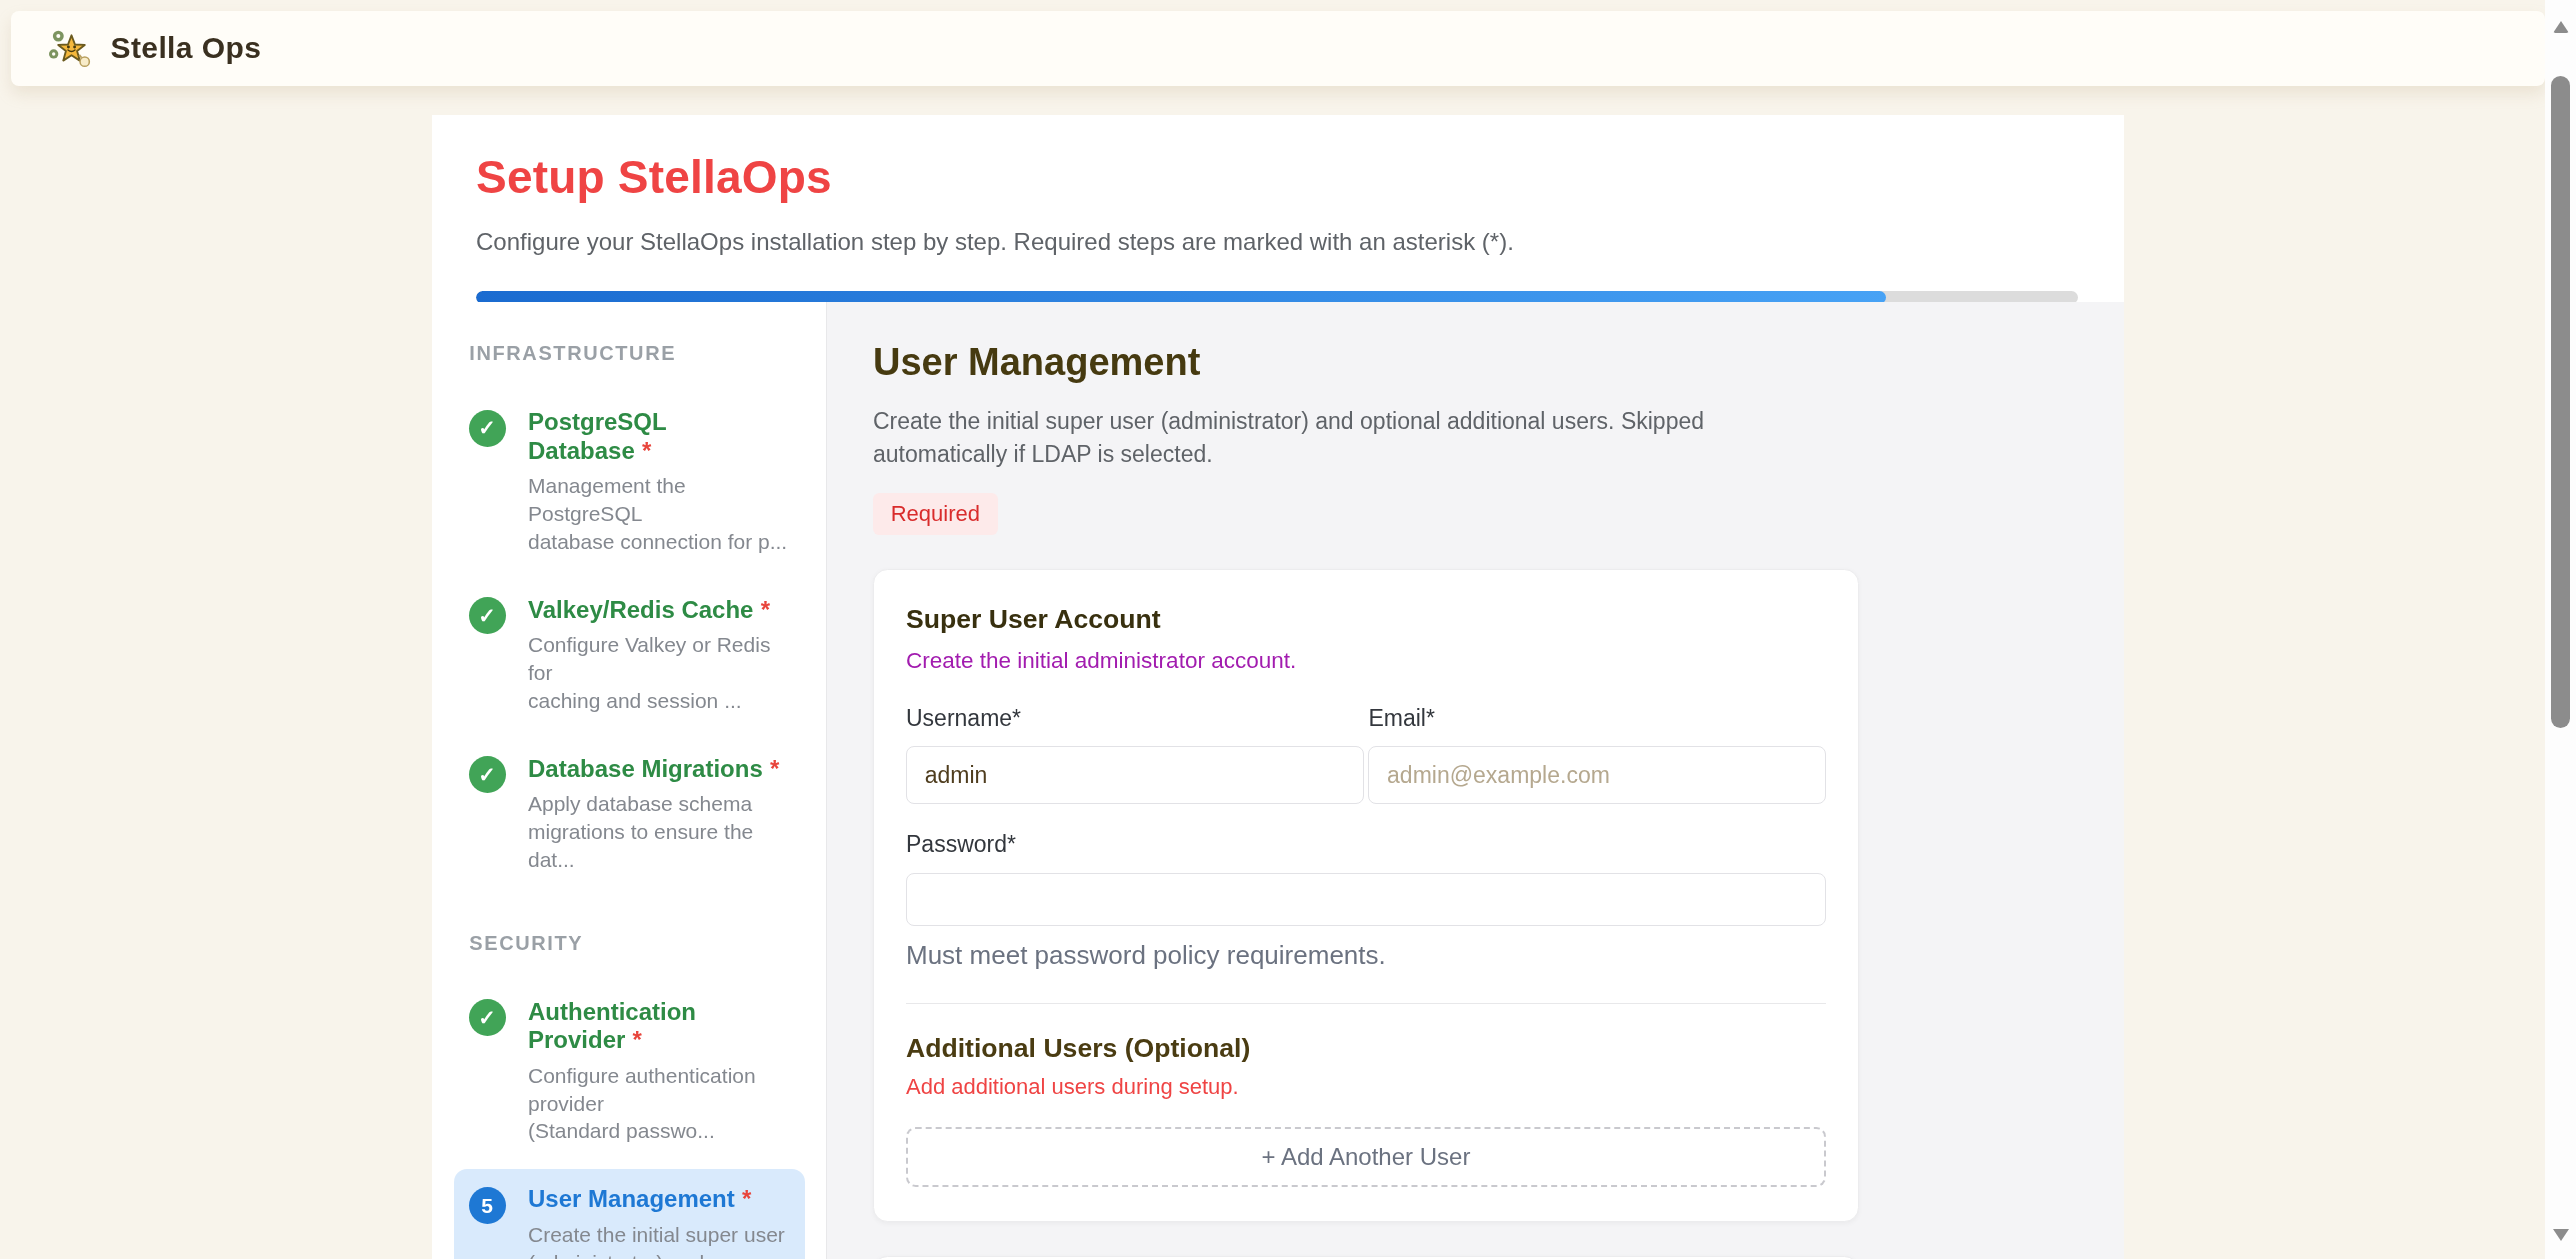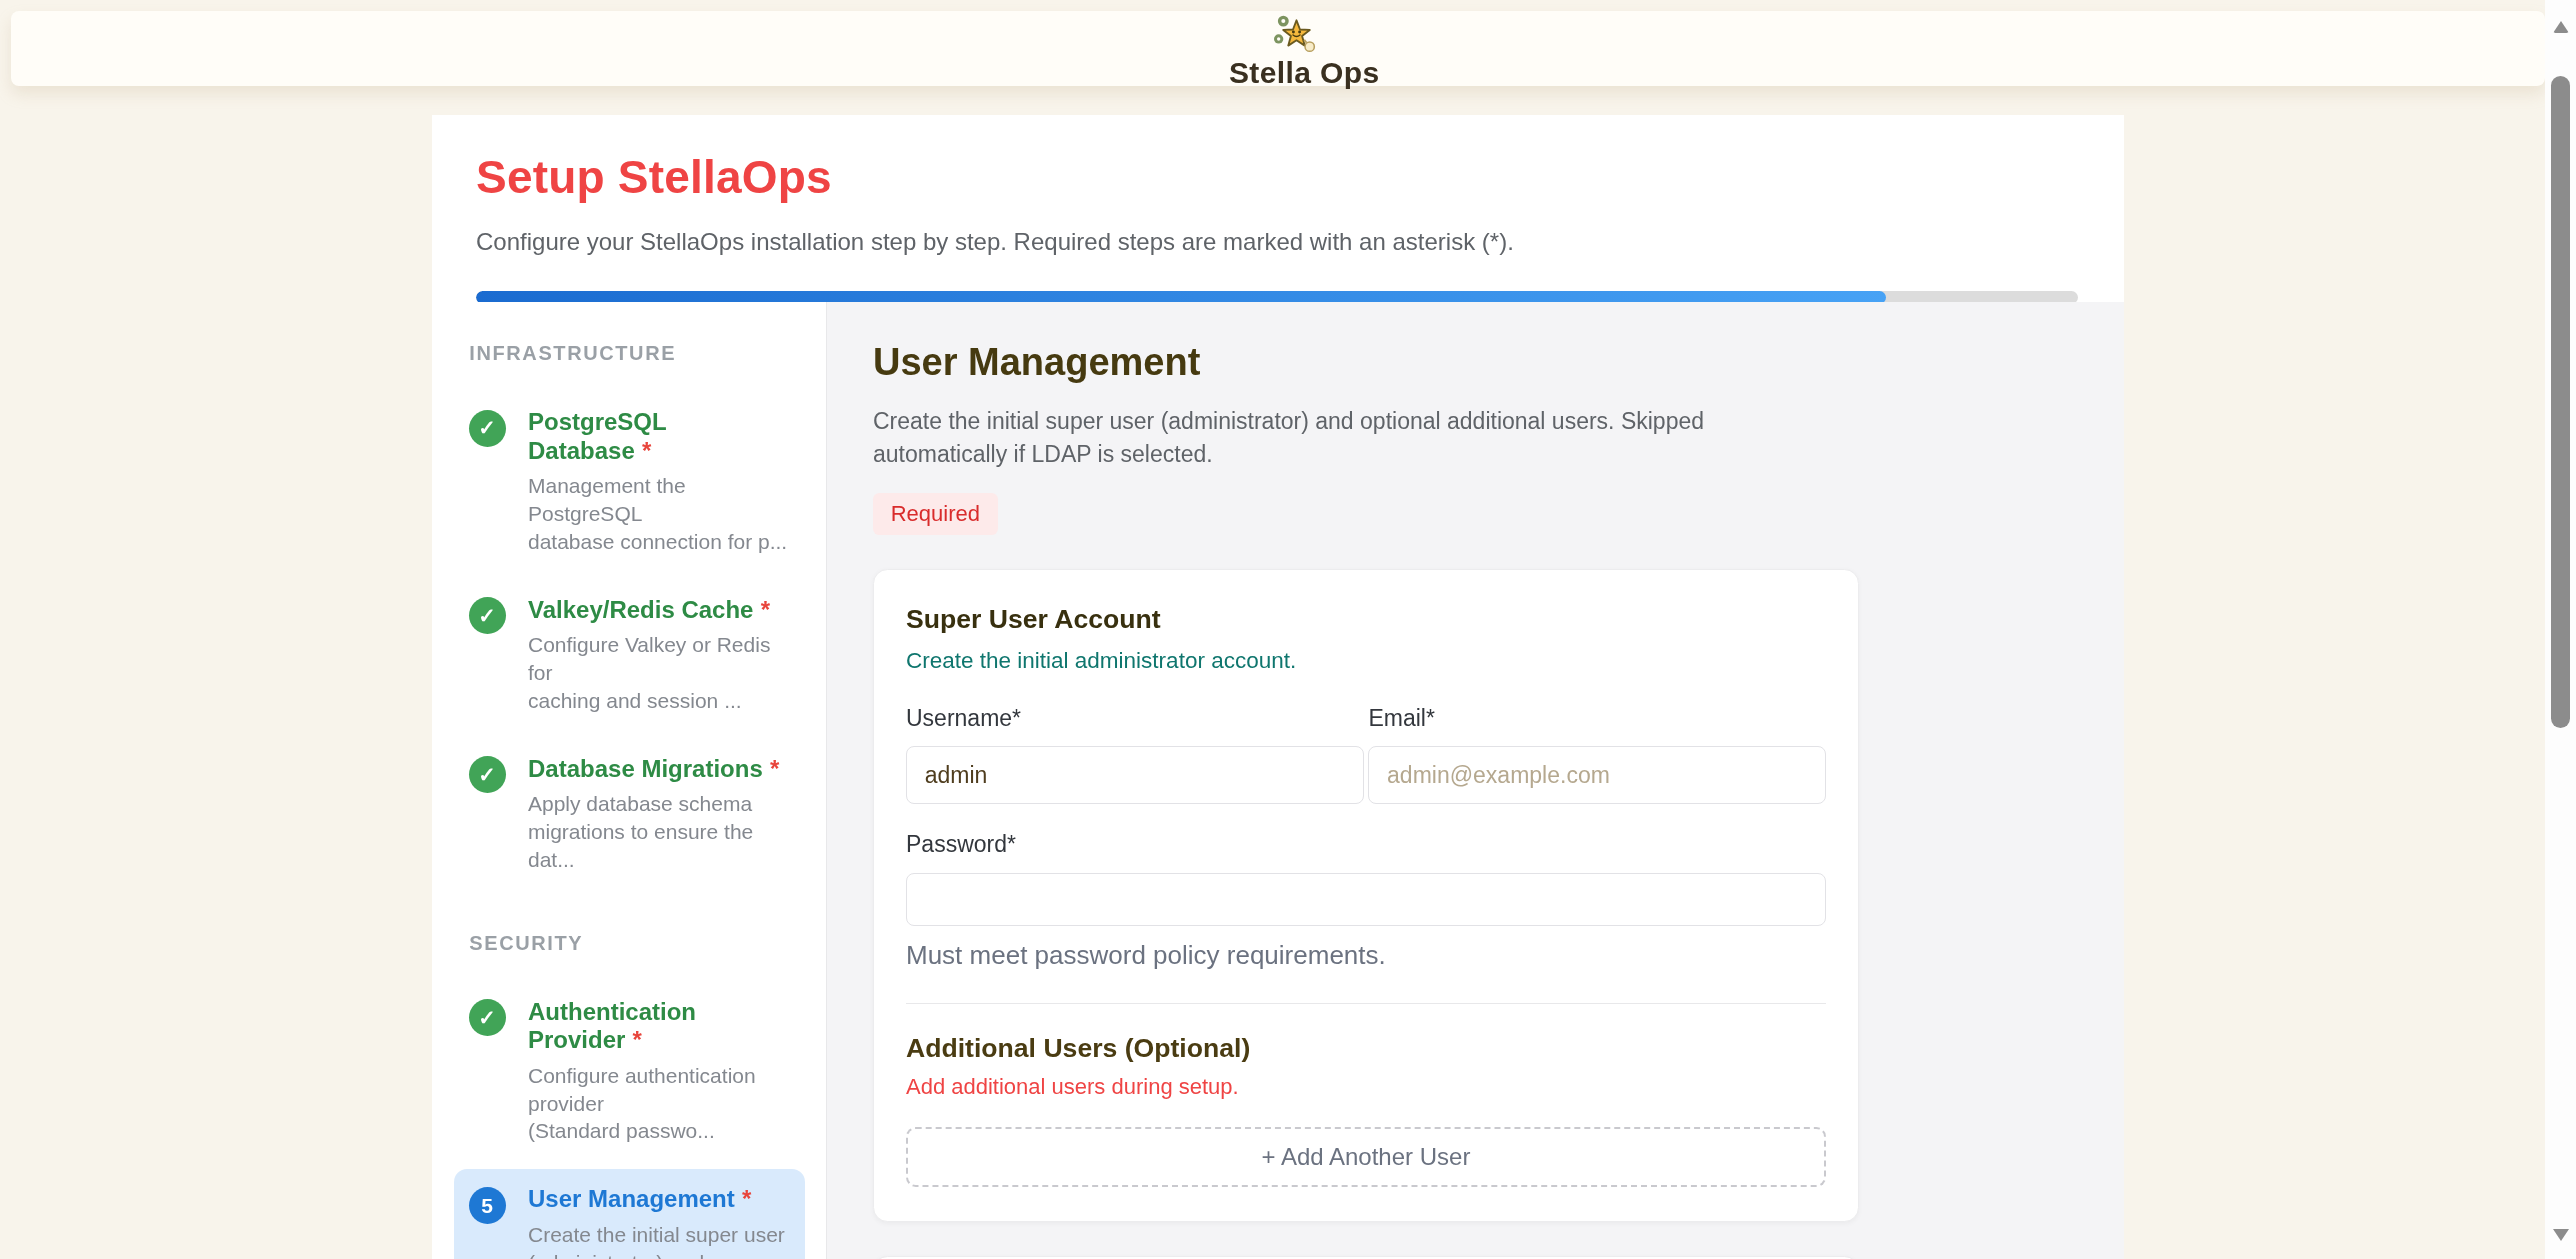--- a/index.html
+++ b/index.html
@@ -9,21 +9,21 @@
     background:#f8f4eb;
     position:relative;
     color:#2b2b2b;
   }
 
   
   .topbar {
     position:absolute; left:10.5px; top:10.5px; right:31px; height:75px;
     background:#fffdf8; border-radius:8px;
     box-shadow:0 8px 14.5px rgba(190,170,130,.22);
-    display:flex; align-items:center; padding-left:37px; z-index:5;flex-direction:column;
+    display:flex; align-items:center; padding-left:37px; z-index:5;
   }
   .brand { font-size:30px; font-weight:700; color:#3a3020; margin-left:16px; letter-spacing:0.4px; }
 
   
   .scrollbar { position:absolute; right:0; top:0; width:31px; height:1259px; background:#fdfdfd; z-index:9; }
   .sb-arrow { position:absolute; left:0; width:31px; height:32px; display:flex; align-items:center; justify-content:center; }
   .sb-arrow.up { top:11.3px; } .sb-arrow.down { bottom:8px; }
   .tri-up { width:0; height:0; border-left:8.9px solid transparent; border-right:8.9px solid transparent; border-bottom:12px solid #8c8c8c; border-radius:2.4px; }
   .tri-down { width:0; height:0; border-left:8.9px solid transparent; border-right:8.9px solid transparent; border-top:12px solid #8c8c8c; }
   .sb-thumb { position:absolute; left:6.4px; top:76px; width:18.5px; height:652px; background:#8c8c8c; border-radius:9.7px; }
@@ -69,21 +69,21 @@
   .badge-required {
     display:inline-block; margin-top:22.5px; padding:8px 17.7px; border-radius:6.4px;
     background:#fdeaea; color:var(--required-red,#d92c2c); font-size:22px; font-weight:500;
   }
 
   .card {
     width:986px; background:#fff; border:0.8px solid #ececee; border-radius:14.5px;
     box-shadow:0 1.6px 4.8px rgba(0,0,0,.04); padding:34px 32px; margin-top:34px;
   }
   .card-title { font-size:26.6px; font-weight:700; color:#38300f; }
-  .card-sub { margin-top:13px; font-size:22.5px; color:#0f766e; }
+  .card-sub { margin-top:13px; font-size:22.5px; color:#a21caf; }
 
   .field-row { display:grid; grid-template-columns:1fr 1fr; gap:0 4.8px; margin-top:31px; }
   .field-label { font-size:23px; font-weight:500; color:#33373d; margin-bottom:14.5px; }
   .text-input {
     width:100%; height:58px; border:1.6px solid #e2e2e6; border-radius:8px; background:#fff;
     font-family:"Liberation Sans", sans-serif; font-size:23px; color:#4f3d1e; padding:0 17.7px; outline:none;
   }
   .text-input::placeholder { color:#b5a88f; opacity:1; }
   .pw-block { margin-top:27px; }
   .pw-input { height:53px; margin-top:0; }

